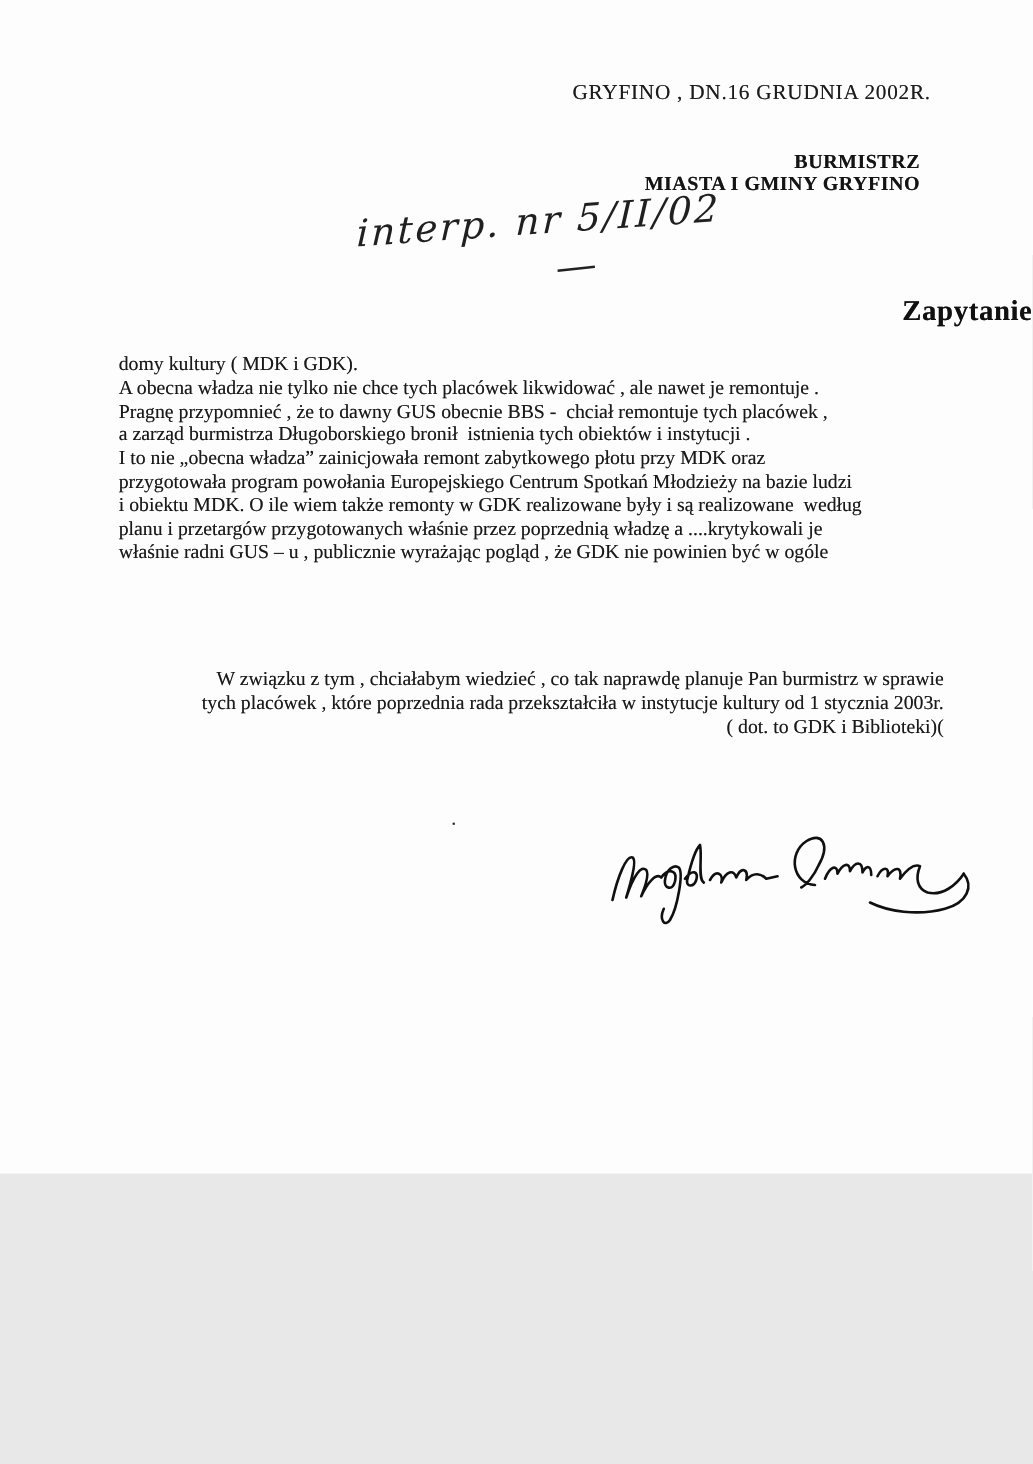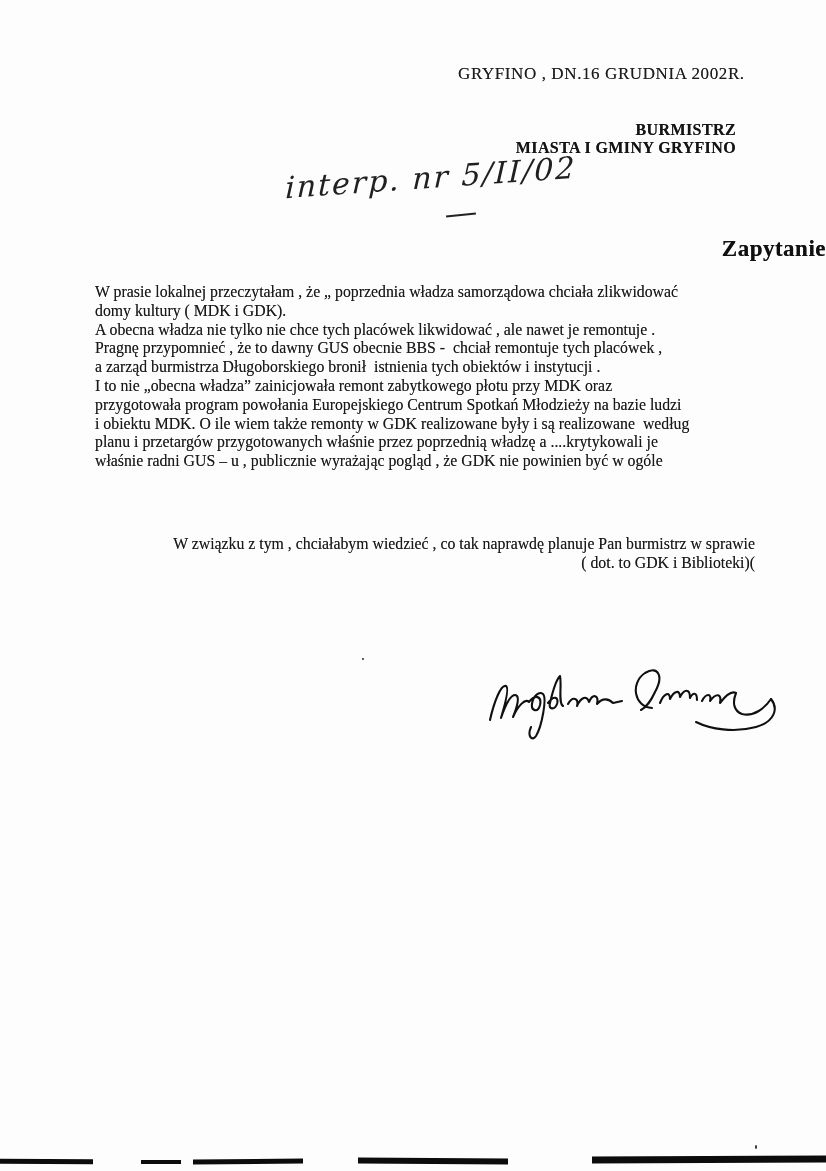--- a/index.html
+++ b/index.html
@@ -1,18 +1,18 @@
 <!DOCTYPE html>
 <html lang="pl"><head>
 <meta charset="utf-8">
 <style>
   html,body{margin:0;padding:0;background:#e8e8e8;}
   .page{
     position:relative;
-    width:826px;height:1171px;
+    width:826px;height:939px;
     background:#fdfdfd;
     overflow:hidden;
     font-family:"Liberation Serif", serif;
     color:#161616;
   }
   .date-line{
     position:absolute;left:458px;top:64px;
     font-size:17px;letter-spacing:0.6px;
     white-space:pre;color:#1c1c1c;
     text-shadow:0 0 0.4px rgba(0,0,0,.55);
@@ -71,34 +71,34 @@
     <div>BURMISTRZ</div>
     <div>MIASTA I GMINY GRYFINO</div>
   </div>
 
   <div class="hand-note">interp. nr 5/II/02</div>
   <div class="note-underline"></div>
 
   <h1 class="title">Zapytanie</h1>
 
   <div class="para p1">
-      <div class="tline">W prasie lokalnej przeczytałam , że „ poprzednia władza samorządowa chciała zlikwidować</div>
       <div class="tline">domy kultury ( MDK i GDK).</div>
       <div class="tline">A obecna władza nie tylko nie chce tych placówek likwidować , ale nawet je remontuje .</div>
       <div class="tline">Pragnę przypomnieć , że to dawny GUS obecnie BBS -  chciał remontuje tych placówek ,</div>
       <div class="tline">a zarząd burmistrza Długoborskiego bronił  istnienia tych obiektów i instytucji .</div>
       <div class="tline">I to nie „obecna władza” zainicjowała remont zabytkowego płotu przy MDK oraz</div>
       <div class="tline">przygotowała program powołania Europejskiego Centrum Spotkań Młodzieży na bazie ludzi</div>
       <div class="tline">i obiektu MDK. O ile wiem także remonty w GDK realizowane były i są realizowane  według</div>
       <div class="tline">planu i przetargów przygotowanych właśnie przez poprzednią władzę a ....krytykowali je</div>
       <div class="tline">właśnie radni GUS – u , publicznie wyrażając pogląd , że GDK nie powinien być w ogóle</div>
     </div>
 
   <div class="para p2">
       <div class="tline">W związku z tym , chciałabym wiedzieć , co tak naprawdę planuje Pan burmistrz w sprawie</div>
+      <div class="tline">tych placówek , które poprzednia rada przekształciła w instytucje kultury od 1 stycznia 2003r.</div>
       <div class="tline">( dot. to GDK i Biblioteki)(</div>
     </div>
 
   <svg class="signature" width="300" height="95" viewBox="0 0 300 95" fill="none" stroke="#101010" stroke-width="2.1" stroke-linecap="round" stroke-linejoin="round" aria-label="Magdalena Chmura">
     <path d="M8,72 C12,54 19,36 24,38 C28,40 22,60 19,70 C25,52 31,44 35,48 C38,52 33,64 31,69 C36,58 43,50 47,54
              C53,46 60,48 58,57 C56,65 49,63 50,56 C51,48 57,43 61,46 C65,50 60,78 54,88 C50,94 45,88 49,79
              M66,55 C72,47 77,49 75,56 C73,62 66,62 68,55 C71,42 75,31 78,28 C80,37 76,55 81,58
              M86,56 C91,47 97,51 95,58 C99,49 105,47 107,54 C111,45 117,47 115,56 C121,49 127,51 131,55 L140,53"></path>
     <path d="M170,60 C152,59 148,35 163,25 C176,17 182,28 173,44 C169,53 163,60 159,62
              M178,55 C182,45 188,43 188,51 C192,43 198,41 198,49 C202,41 208,40 208,50 C211,44 215,44 215,52

